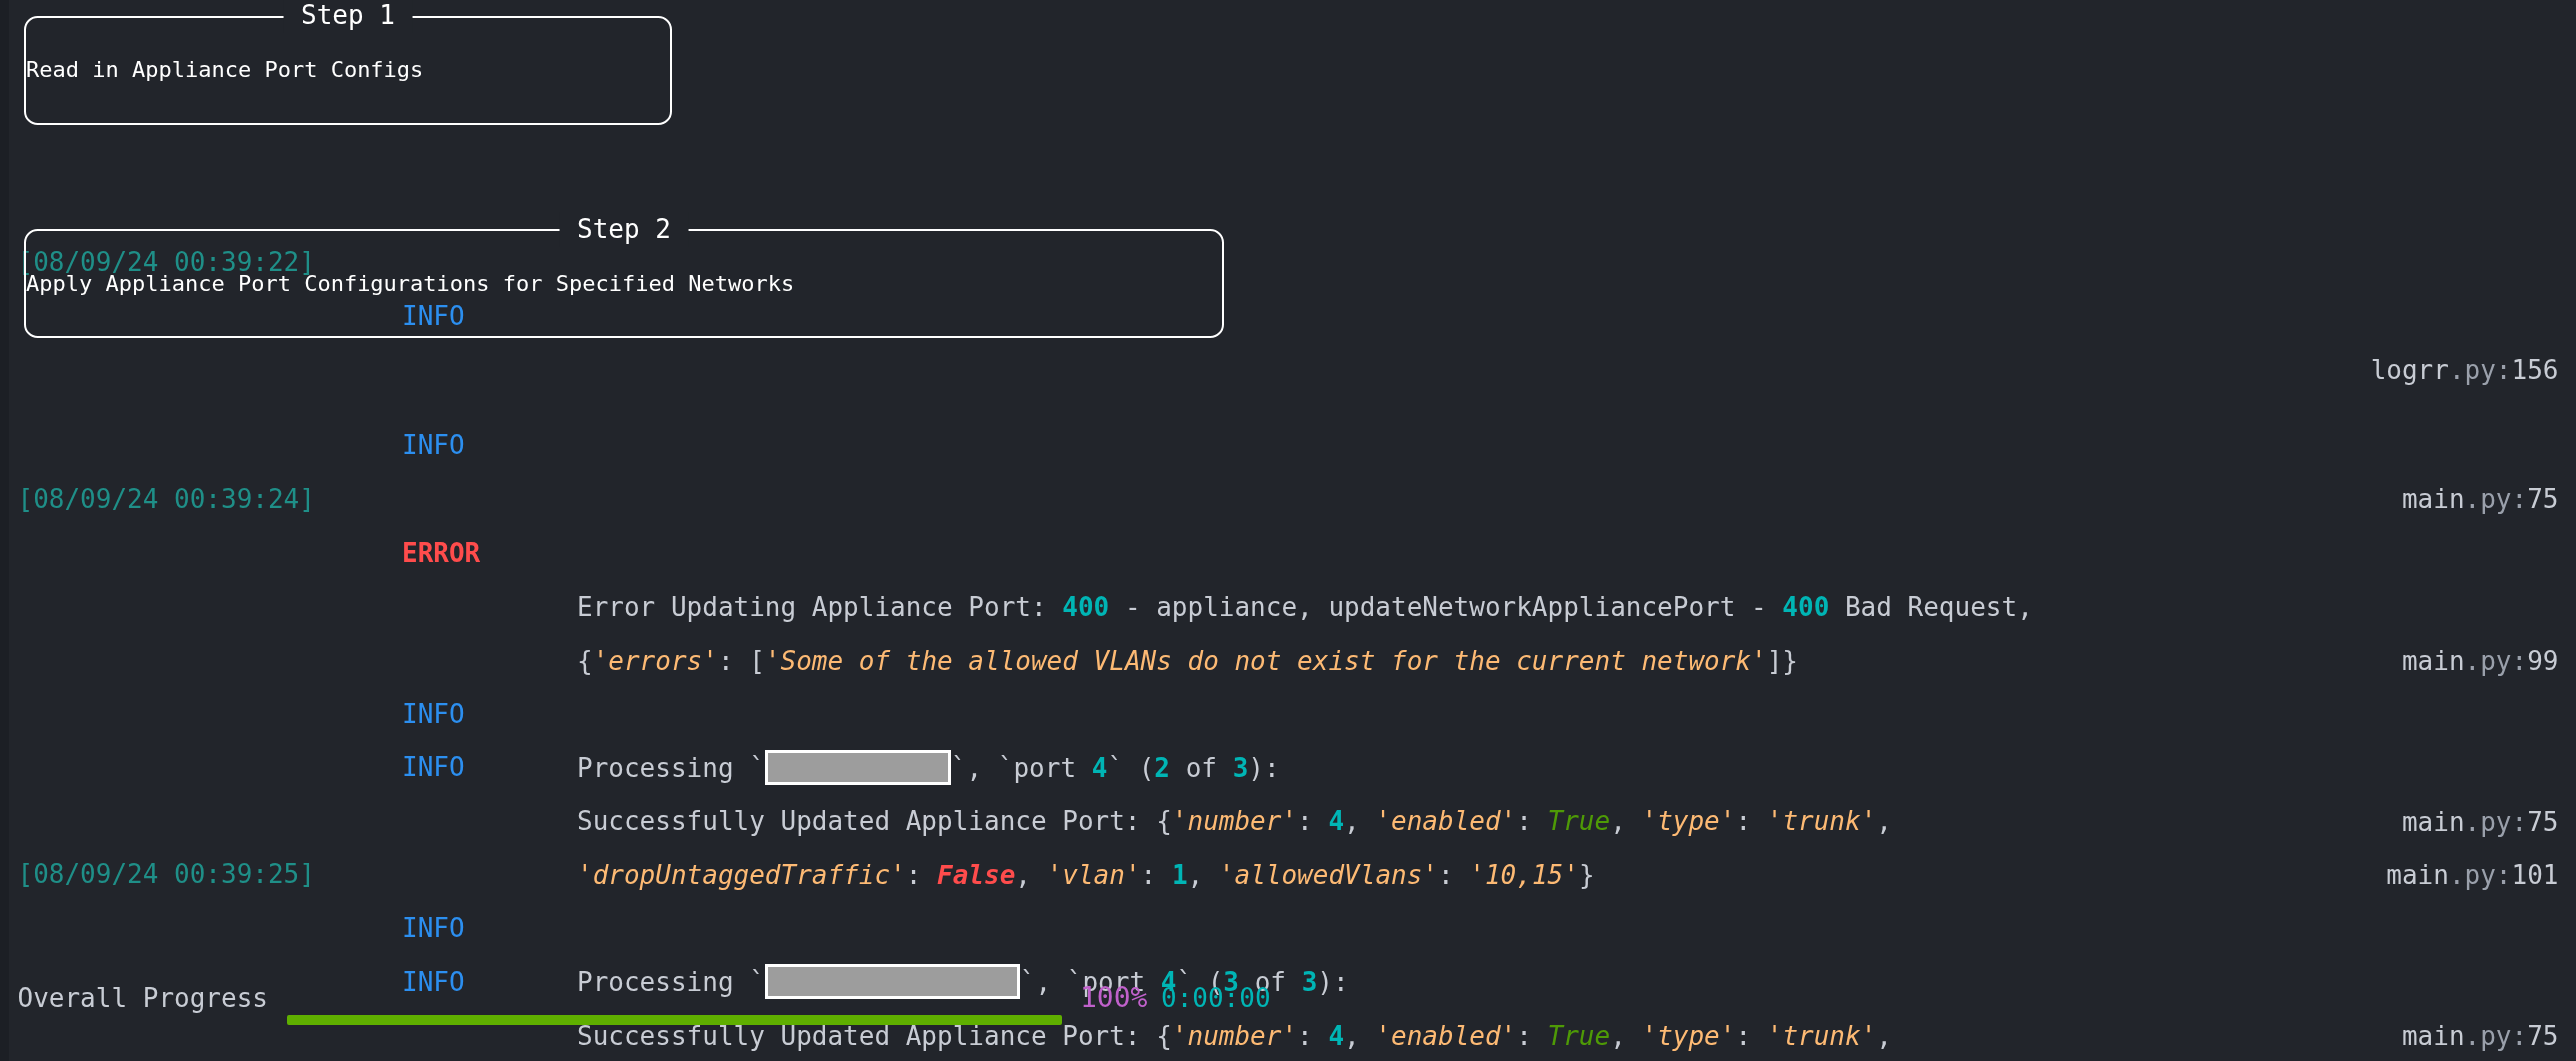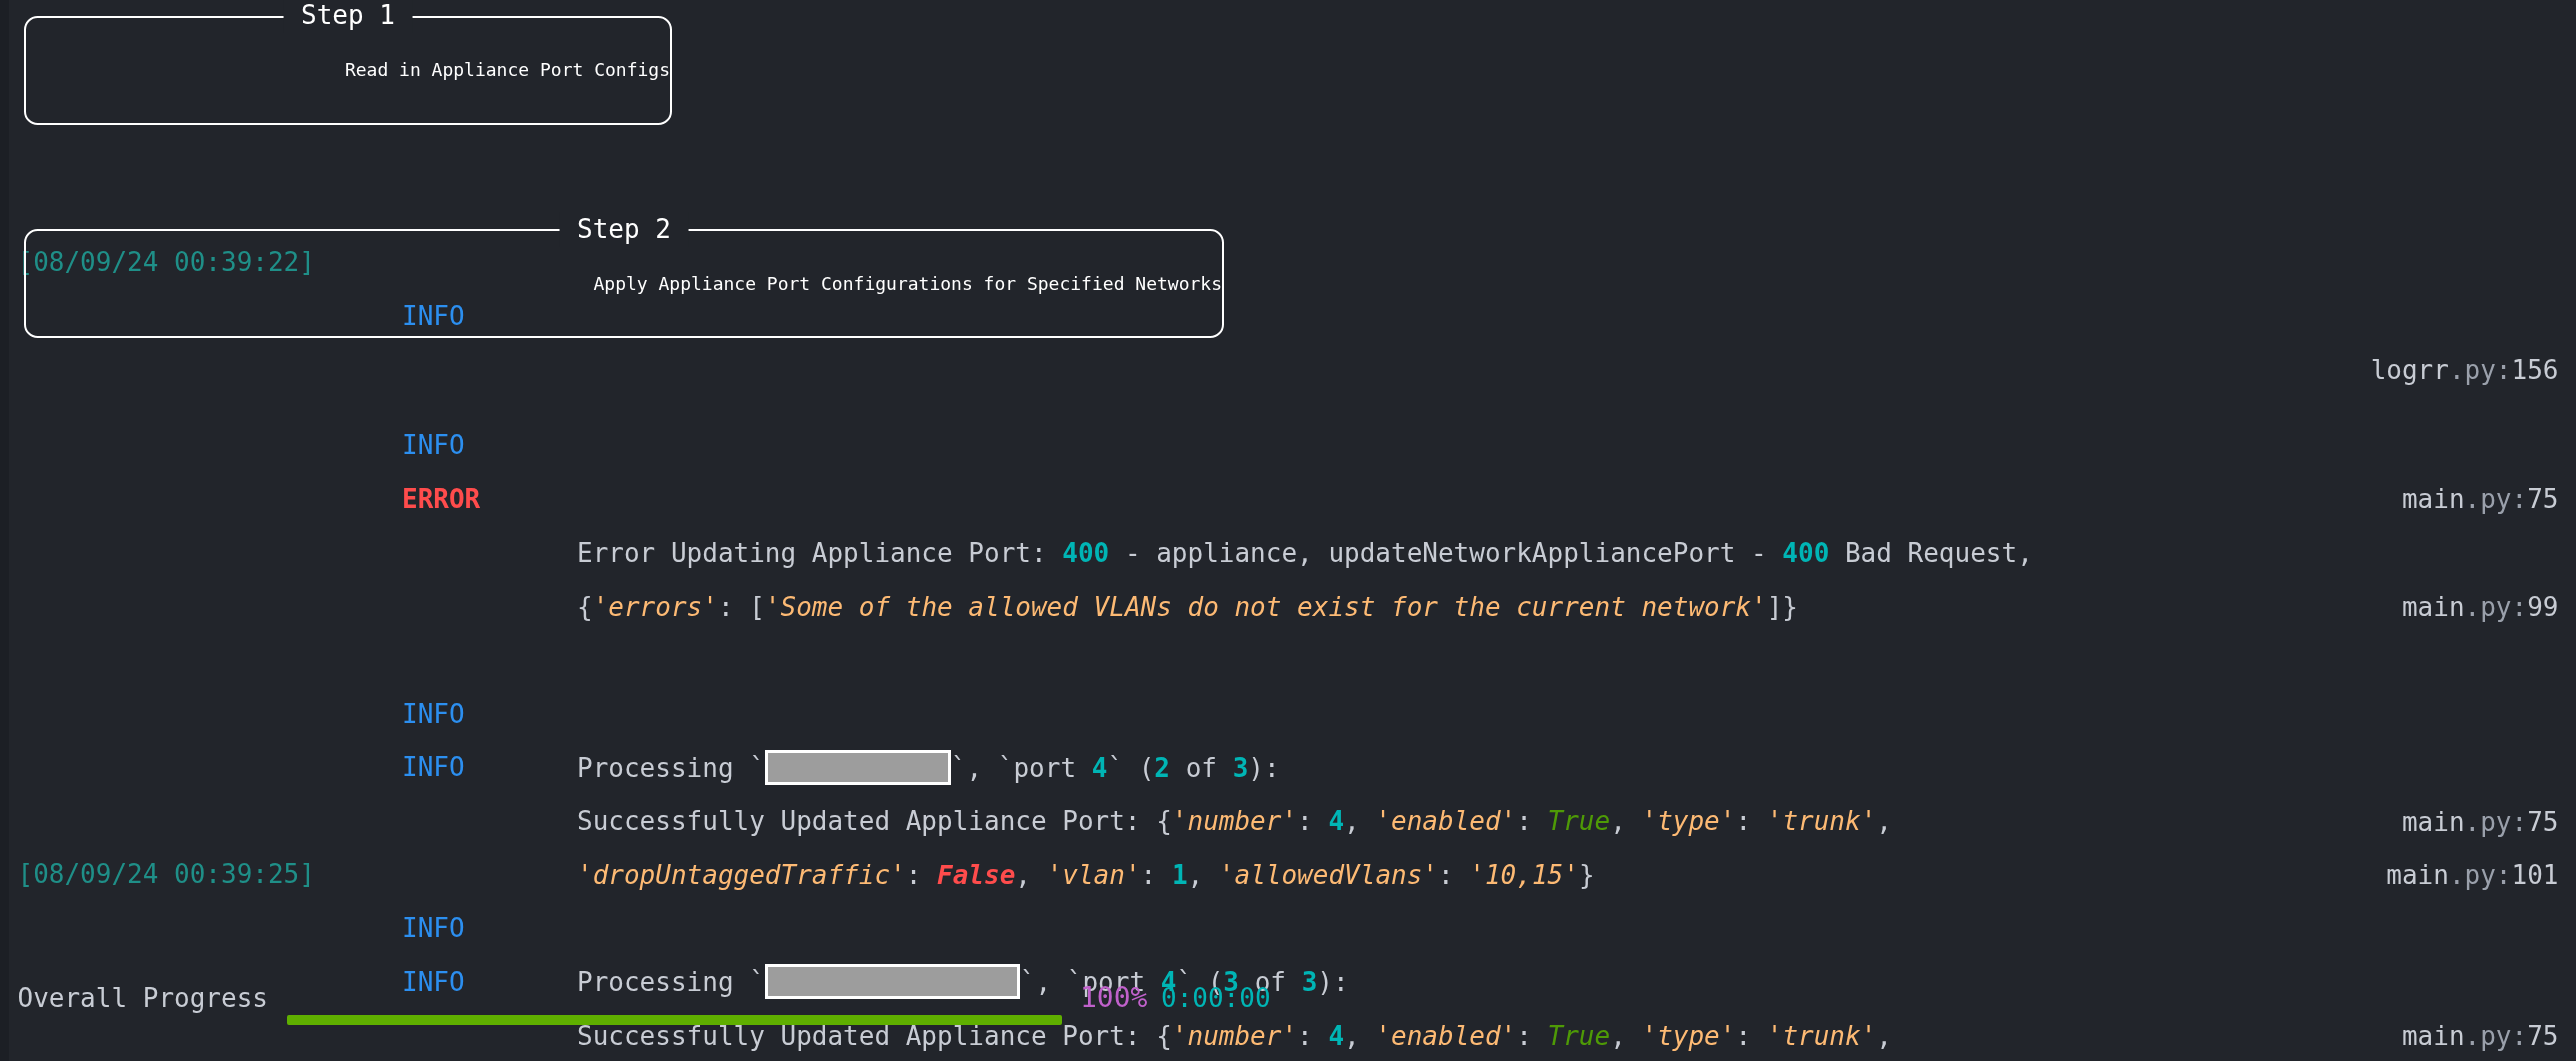--- a/index.html
+++ b/index.html
@@ -48,23 +48,23 @@
     color: #ffffff;
     font-size: 26px;
     line-height: 35px;
     white-space: nowrap;
   }
   .panel-body {
     position: absolute;
     left: 0; right: 0;
     top: 50%;
     transform: translateY(-50%);
-    text-align: right;
+    text-align: left;
     color: #ffffff;
-    font-size: 18px;
+    font-size: 22px;
     white-space: nowrap;
   }
 
   #panel-1 { left: 24px; top: 15.6px; width: 648px; }
   #panel-2 { left: 24px; top: 229px; width: 1200px; }
 
   
   .log-line {
     position: absolute;
     left: 0; right: 0;
@@ -174,20 +174,21 @@
     <div class="panel-title">Step 2</div>
     <div class="panel-body">Apply Appliance Port Configurations for Specified Networks</div>
   </div>
 
   <div class="log-line" style="top:364px">
     <span class="col-level lvl-info">INFO</span>
     <span class="col-src"><span class="t-file">main</span><span class="t-fileext">.py:</span><span class="t-fileln">75</span></span>
   </div>
 
   <div class="log-line" style="top:418px;height:107px">
+    <span class="col-time">[08/09/24 00:39:24]</span>
     <span class="col-level lvl-error">ERROR</span>
     <span class="col-msg"><span class="t-plain">Error Updating Appliance Port: </span><span class="t-num">400</span><span class="t-plain"> - appliance, updateNetworkAppliancePort - </span><span class="t-num">400</span><span class="t-plain"> Bad Request, </span><span class="t-punct">{</span><span class="t-str">'errors'</span><span class="t-punct">: </span><span class="t-punct">[</span><span class="t-str">'Some of the allowed VLANs do not exist for the current network'</span><span class="t-punct">]}</span></span>
     <span class="col-src"><span class="t-file">main</span><span class="t-fileext">.py:</span><span class="t-fileln">99</span></span>
   </div>
 
   <div class="log-line" style="top:579px">
     <span class="col-time"></span>
     <span class="col-level lvl-info">INFO</span>
     <span class="col-msg"><span class="t-plain">Processing `</span><span class="redact" style="width:180px"></span><span class="t-plain">`, `port </span><span class="t-num">4</span><span class="t-plain">` (</span><span class="t-num">2</span><span class="t-plain"> of </span><span class="t-num">3</span><span class="t-plain">):</span></span>
     <span class="col-src"><span class="t-file">main</span><span class="t-fileext">.py:</span><span class="t-fileln">75</span></span>

